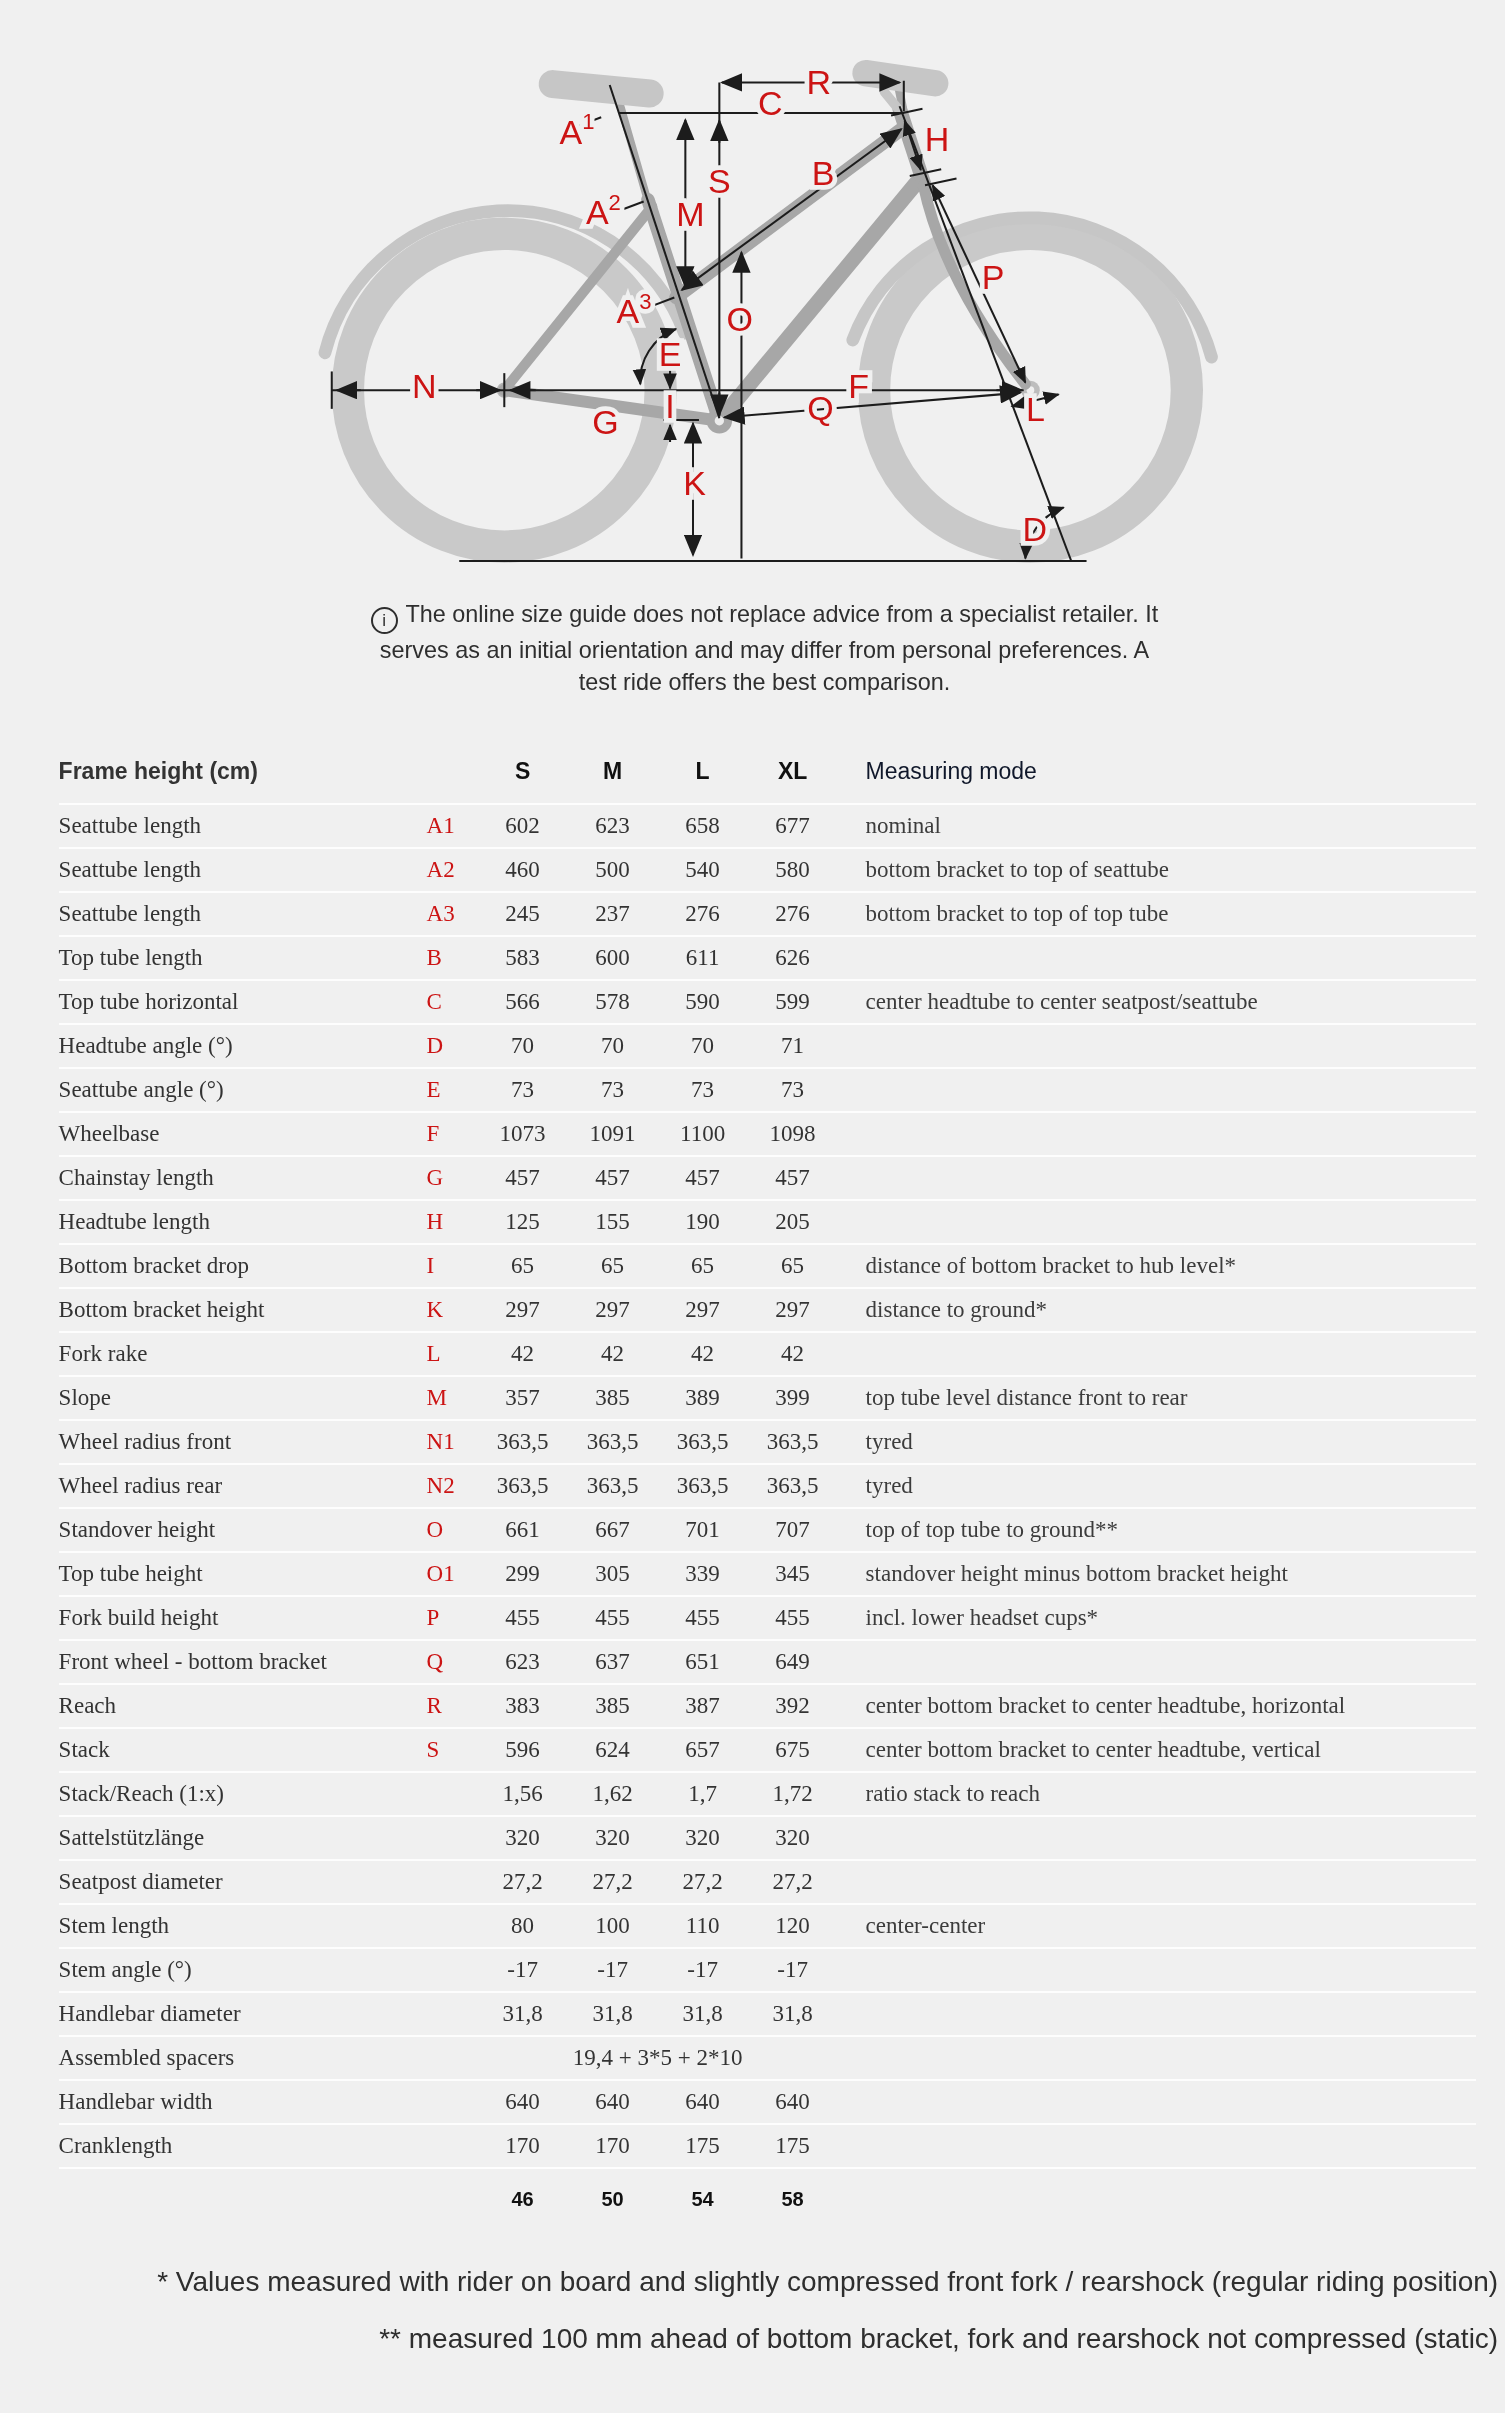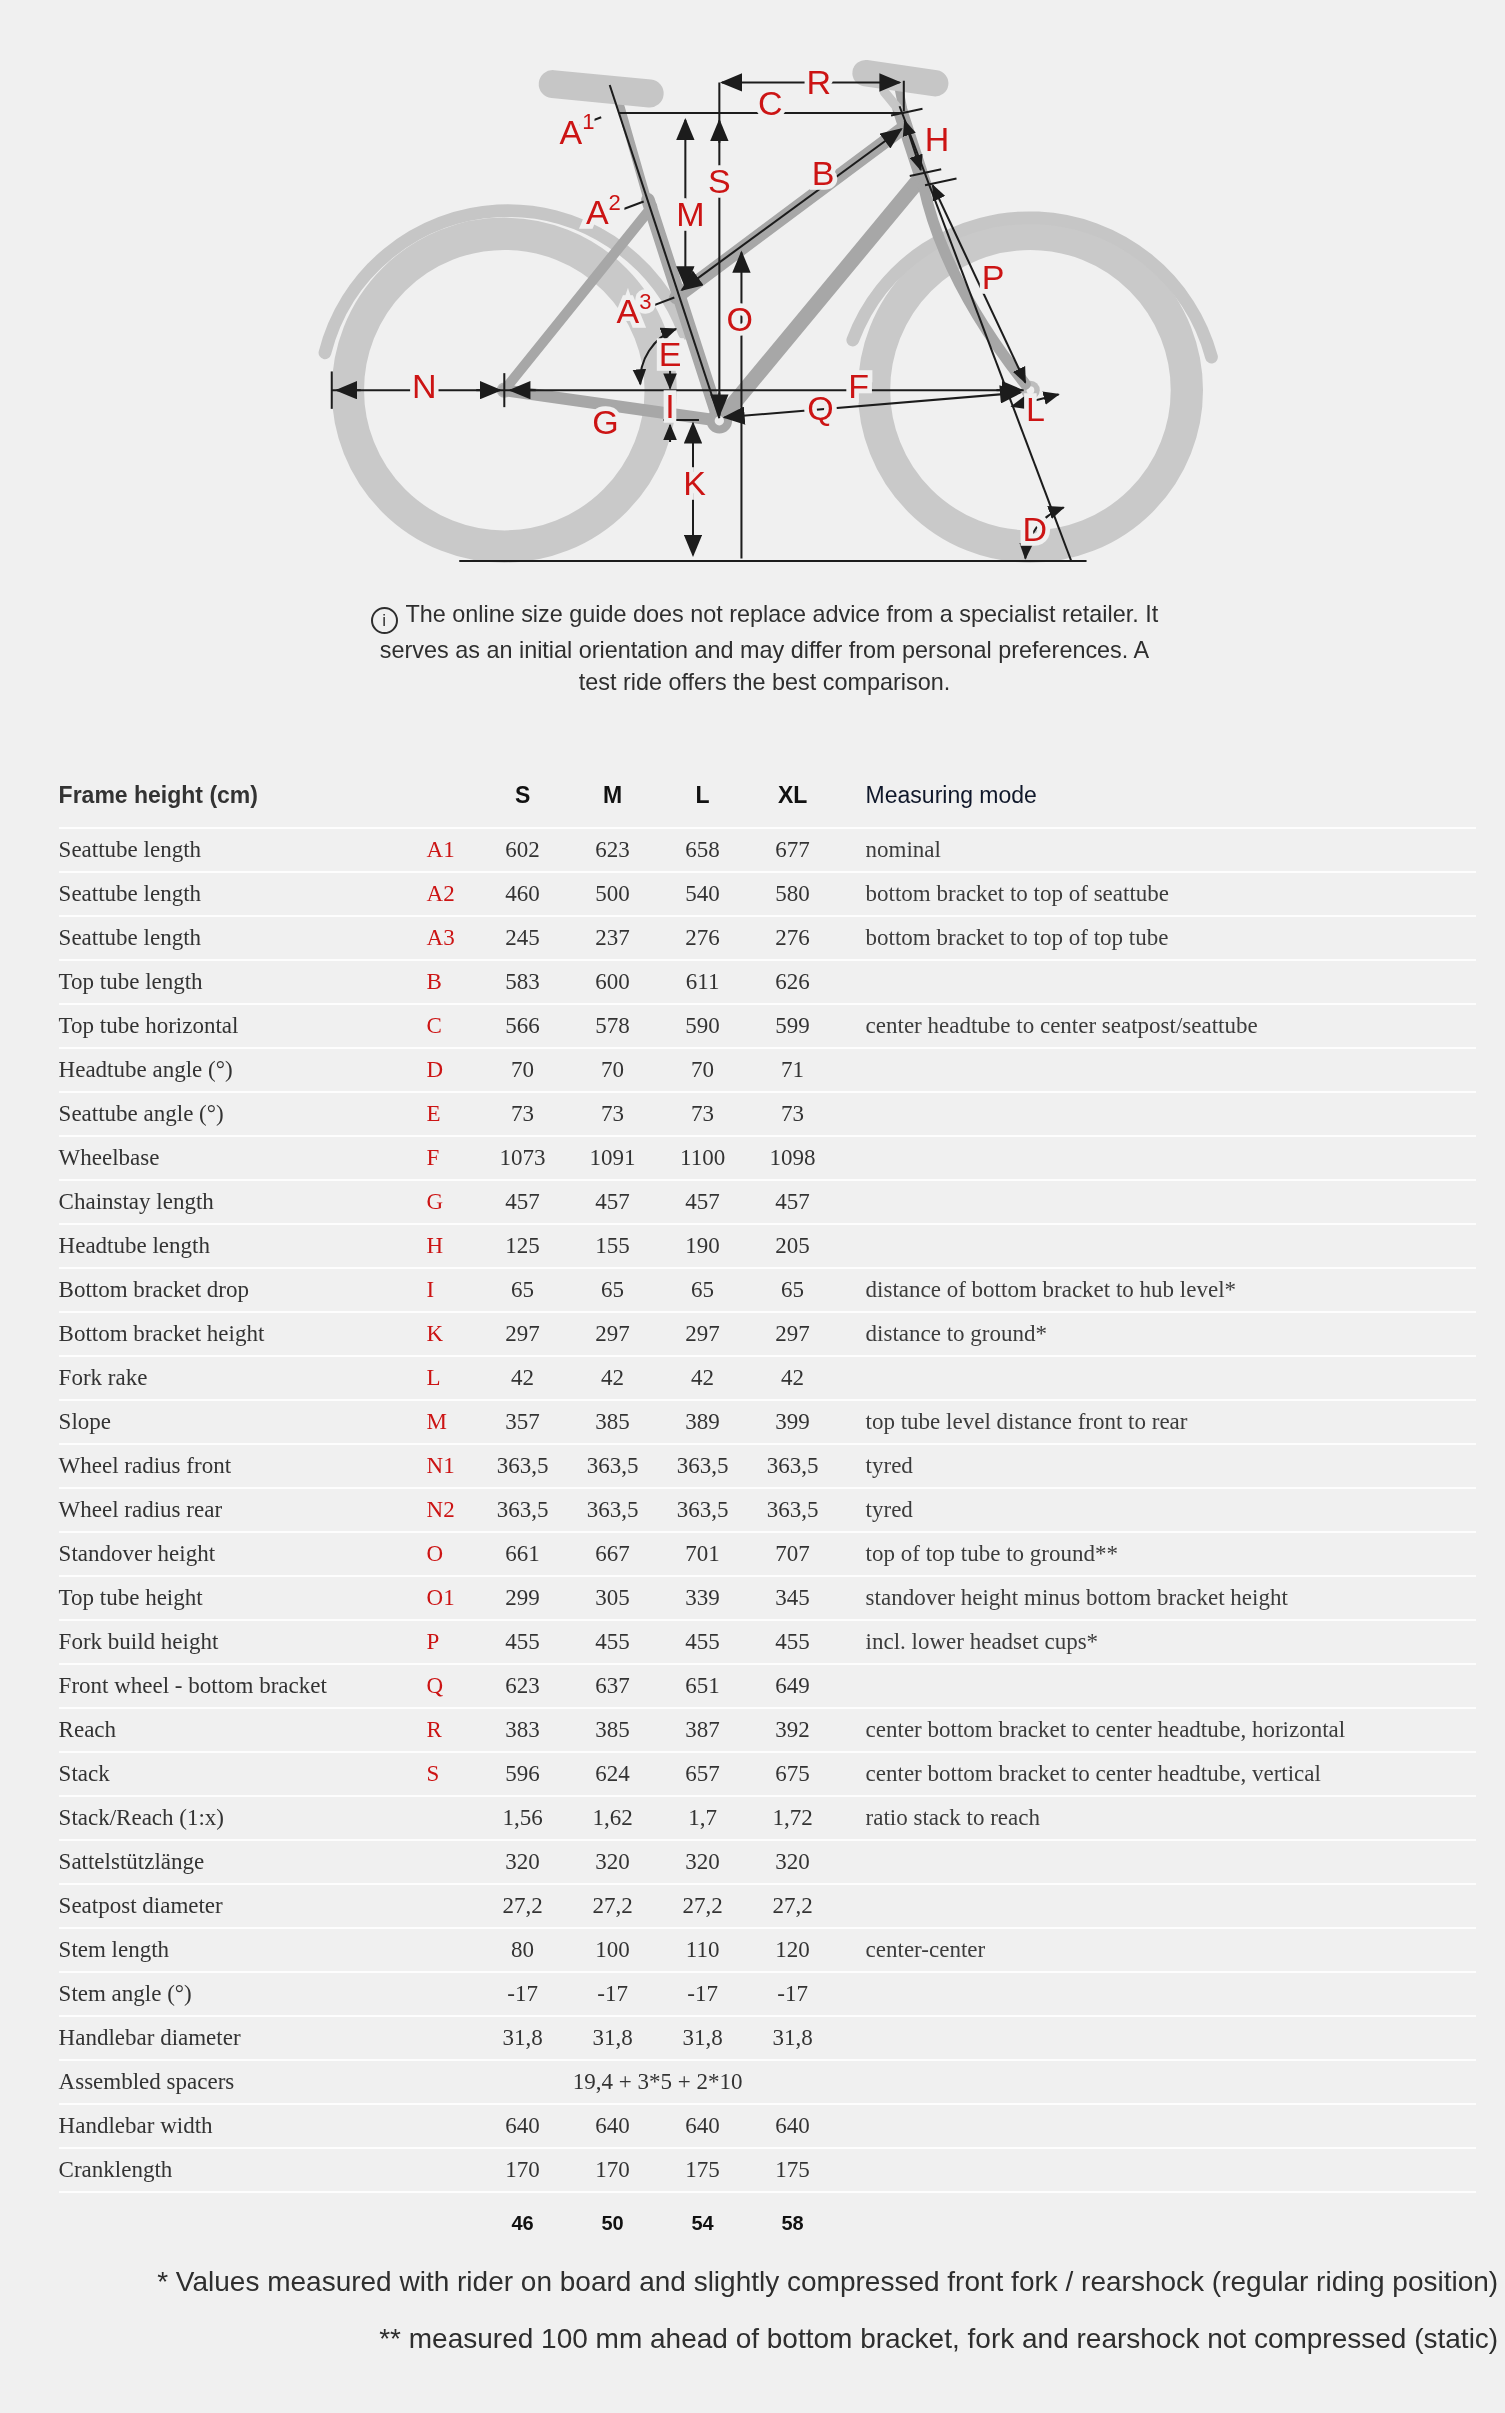--- a/index.html
+++ b/index.html
@@ -24,21 +24,21 @@
     text-align:center;font-size:23.4px;line-height:32px;color:#2e2e2e;
   }
   .info-line{white-space:nowrap;}
   .circle-i{
     display:inline-flex;align-items:center;justify-content:center;
     width:23px;height:23px;border:2.1px solid #2e2e2e;border-radius:50%;
     font-size:17px;line-height:1;vertical-align:-4.3px;margin-right:7.7px;
   }
   
   .geo-table{
-    position:absolute;top:764px;left:39px;right:29px;
+    position:absolute;top:740px;left:39px;right:29px;
     padding-left:19.6px;font-size:23px;color:#333;
   }
   .thead-row,.trow,.tfoot-row{
     display:grid;
     grid-template-columns:368px 51px 90px 90px 90px 90px 1fr;
     align-items:center;box-sizing:border-box;
   }
   .thead-row{height:65px;border-bottom:2.6px solid #fdfdfd;font-weight:bold;color:#111;}
   .thead-row .c-mode{font-weight:400;color:#0f172a;}
   .trow{height:44px;border-bottom:2.6px solid #fdfdfd;font-family:Liberation Serif, serif;}

